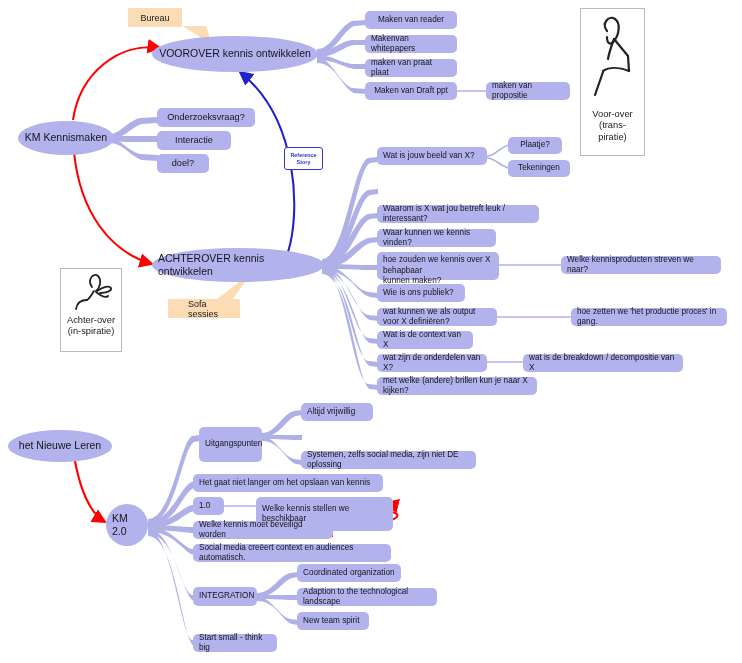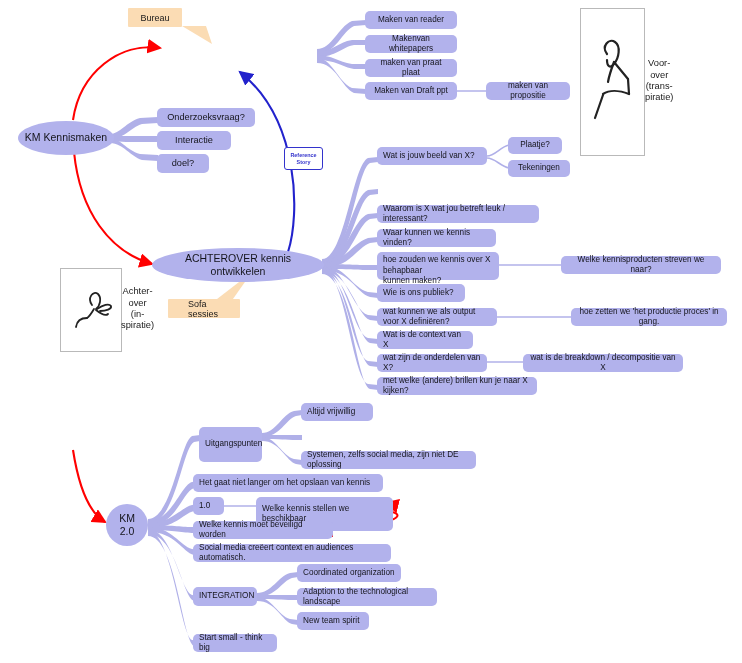--- a/index.html
+++ b/index.html
@@ -29,21 +29,21 @@
     pointer-events: none;
   }
   .node {
     position: absolute;
     box-sizing: border-box;
     background: #b2b2ec;
     color: #15151c;
     display: flex;
     align-items: center;
     justify-content: center;
-    text-align: center;
+    text-align: left;
     font-size: 8.2px;
     line-height: 1.28;
     border-radius: 4px;
     padding: 2px 6px;
     white-space: pre-line;
   }
   .node.rounded { border-radius: 5px; }
   .node.ellipse {
     border-radius: 50%;
     font-size: 10px;
@@ -83,20 +83,21 @@
     font-weight: bold;
     white-space: pre-line;
     padding: 1px 2px;
   }
   .sketchbox {
     position: absolute;
     box-sizing: border-box;
     background: #ffffff;
     border: 1px solid #b9b9b9;
     display: flex;
+    flex-direction: column;
     align-items: center;
     justify-content: flex-start;
   }
   .sketchbox .art { flex: 0 0 auto; }
   .sketchbox .cap {
     font-size: 9.3px;
     line-height: 1.22;
     color: #1a1a1a;
     text-align: center;
     white-space: pre-line;
@@ -181,20 +182,21 @@
     </g>
 
     <g fill="#fbdcb4" stroke="none">
       <path d="M182,26 L206,26 L212,44 Z"></path>
       <path d="M228,306 L208,306 L252,272 Z"></path>
     </g>
   </svg>
 
   <div class="callout" style="left:128px; top:8px; width:54px; height:19px;">Bureau</div>
 
+  <div class="node ellipse big" style="left:152px; top:36px; width:166px; height:36px;">VOOROVER kennis ontwikkelen</div>
 
   <div class="node rounded" style="left:365px; top:11px; width:92px; height:18px;">Maken van reader</div>
   <div class="node rounded" style="left:365px; top:35px; width:92px; height:18px;">Makenvan whitepapers</div>
   <div class="node rounded" style="left:365px; top:59px; width:92px; height:18px;">maken van praat plaat</div>
   <div class="node rounded" style="left:365px; top:82px; width:92px; height:18px;">Maken van  Draft ppt</div>
   <div class="node rounded" style="left:486px; top:82px; width:84px; height:18px;">maken van propositie</div>
 
   <div class="node ellipse big" style="left:18px; top:121px; width:96px; height:34px;">KM Kennismaken</div>
 
   <div class="node rounded mid" style="left:157px; top:108px; width:98px; height:19px;">Onderzoeksvraag?</div>
@@ -248,20 +250,21 @@
         <path d="M36,22 C42,18 48,16 50,19 C51,22 45,24 39,24"></path>
         <path d="M35,23 C40,27 45,29 47,27"></path>
         <path d="M33,22 C30,27 28,30 26,31"></path>
         <path d="M26,31 C20,31 16,33 15,40"></path>
       </g>
     </svg>
     <div class="cap">Achter-over
 (in-spiratie)</div>
   </div>
 
+  <div class="node ellipse big" style="left:8px; top:430px; width:104px; height:32px;">het Nieuwe Leren</div>
 
   <div class="node circle big" style="left:106px; top:504px; width:42px; height:42px;">KM 2.0</div>
 
   <div class="node rounded left" style="left:199px; top:427px; width:63px; height:35px;">Uitgangspunten</div>
   <div class="node rounded left" style="left:301px; top:403px; width:72px; height:18px;">Altijd vrijwillig</div>
   <div class="node rounded left" style="left:301px; top:451px; width:175px; height:18px;">Systemen, zelfs social media, zijn niet DE oplossing</div>
 
   <div class="node rounded left" style="left:193px; top:474px; width:190px; height:18px;">Het gaat niet langer om het opslaan van kennis</div>
 
   <div class="node rounded left" style="left:193px; top:497px; width:31px; height:18px;">1.0</div>

